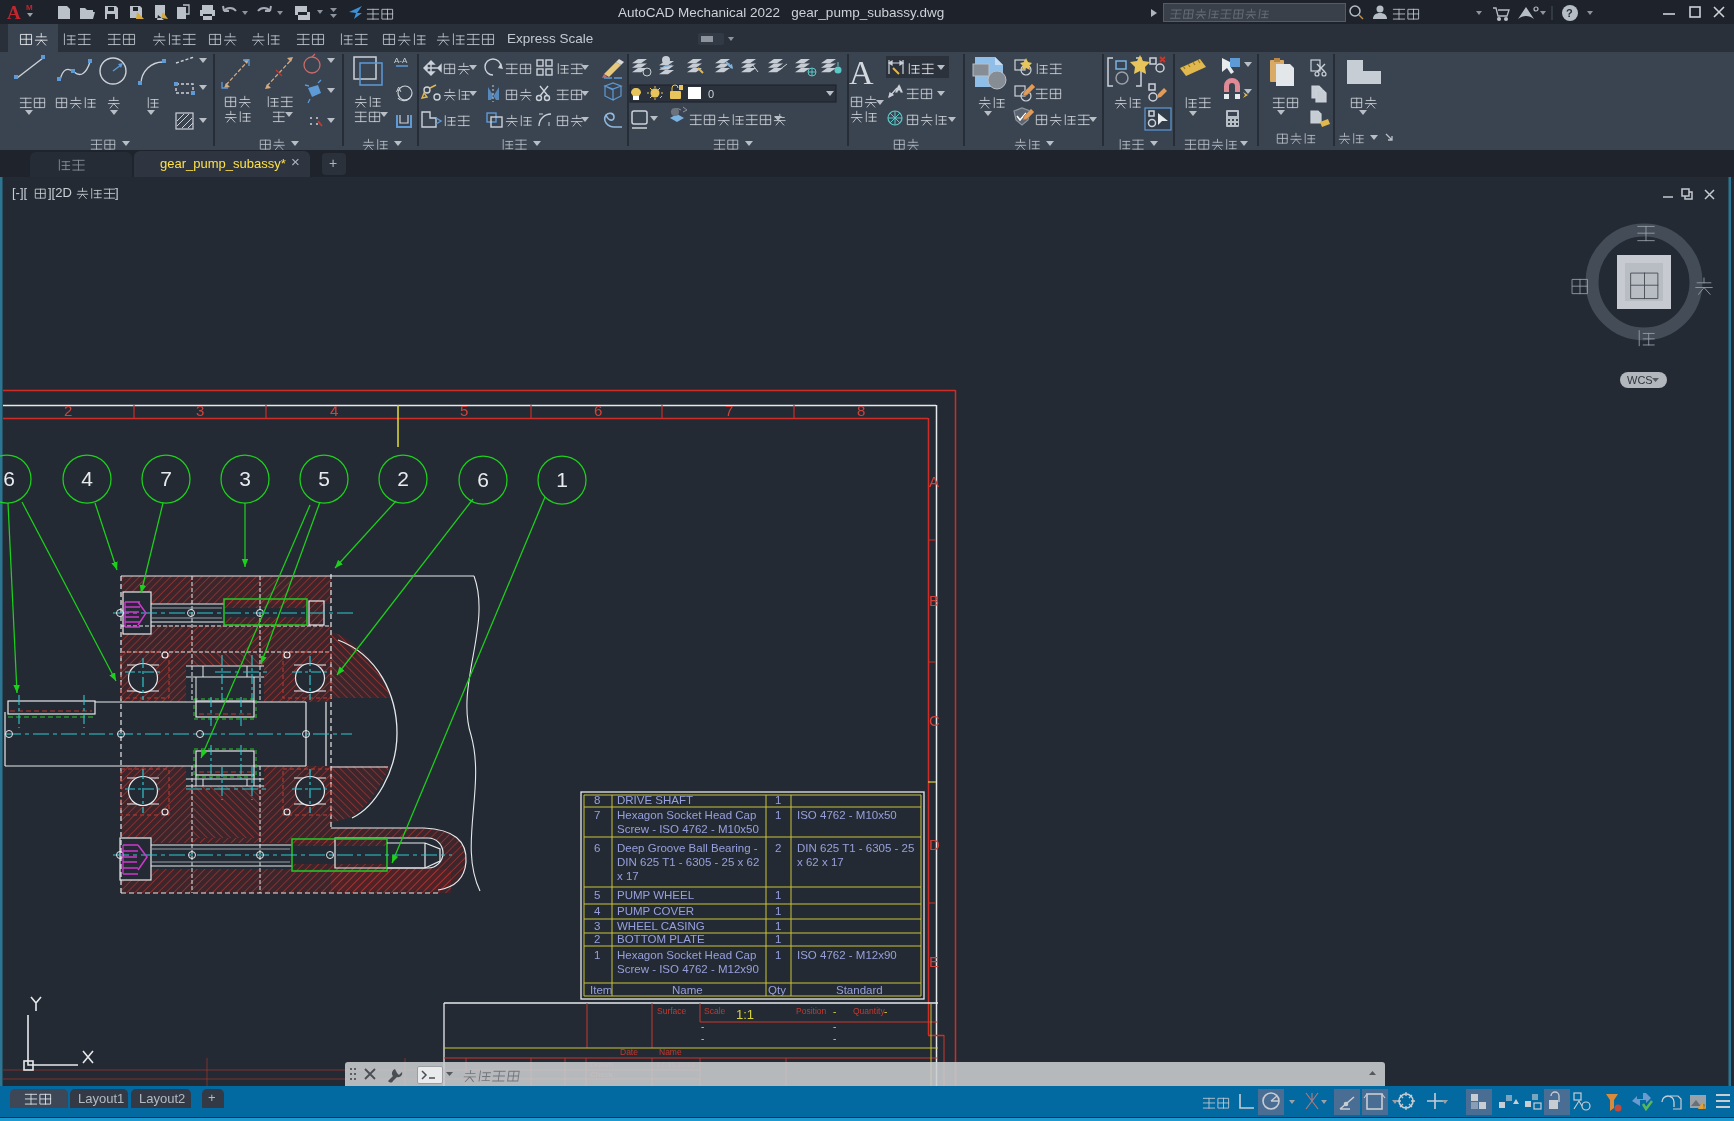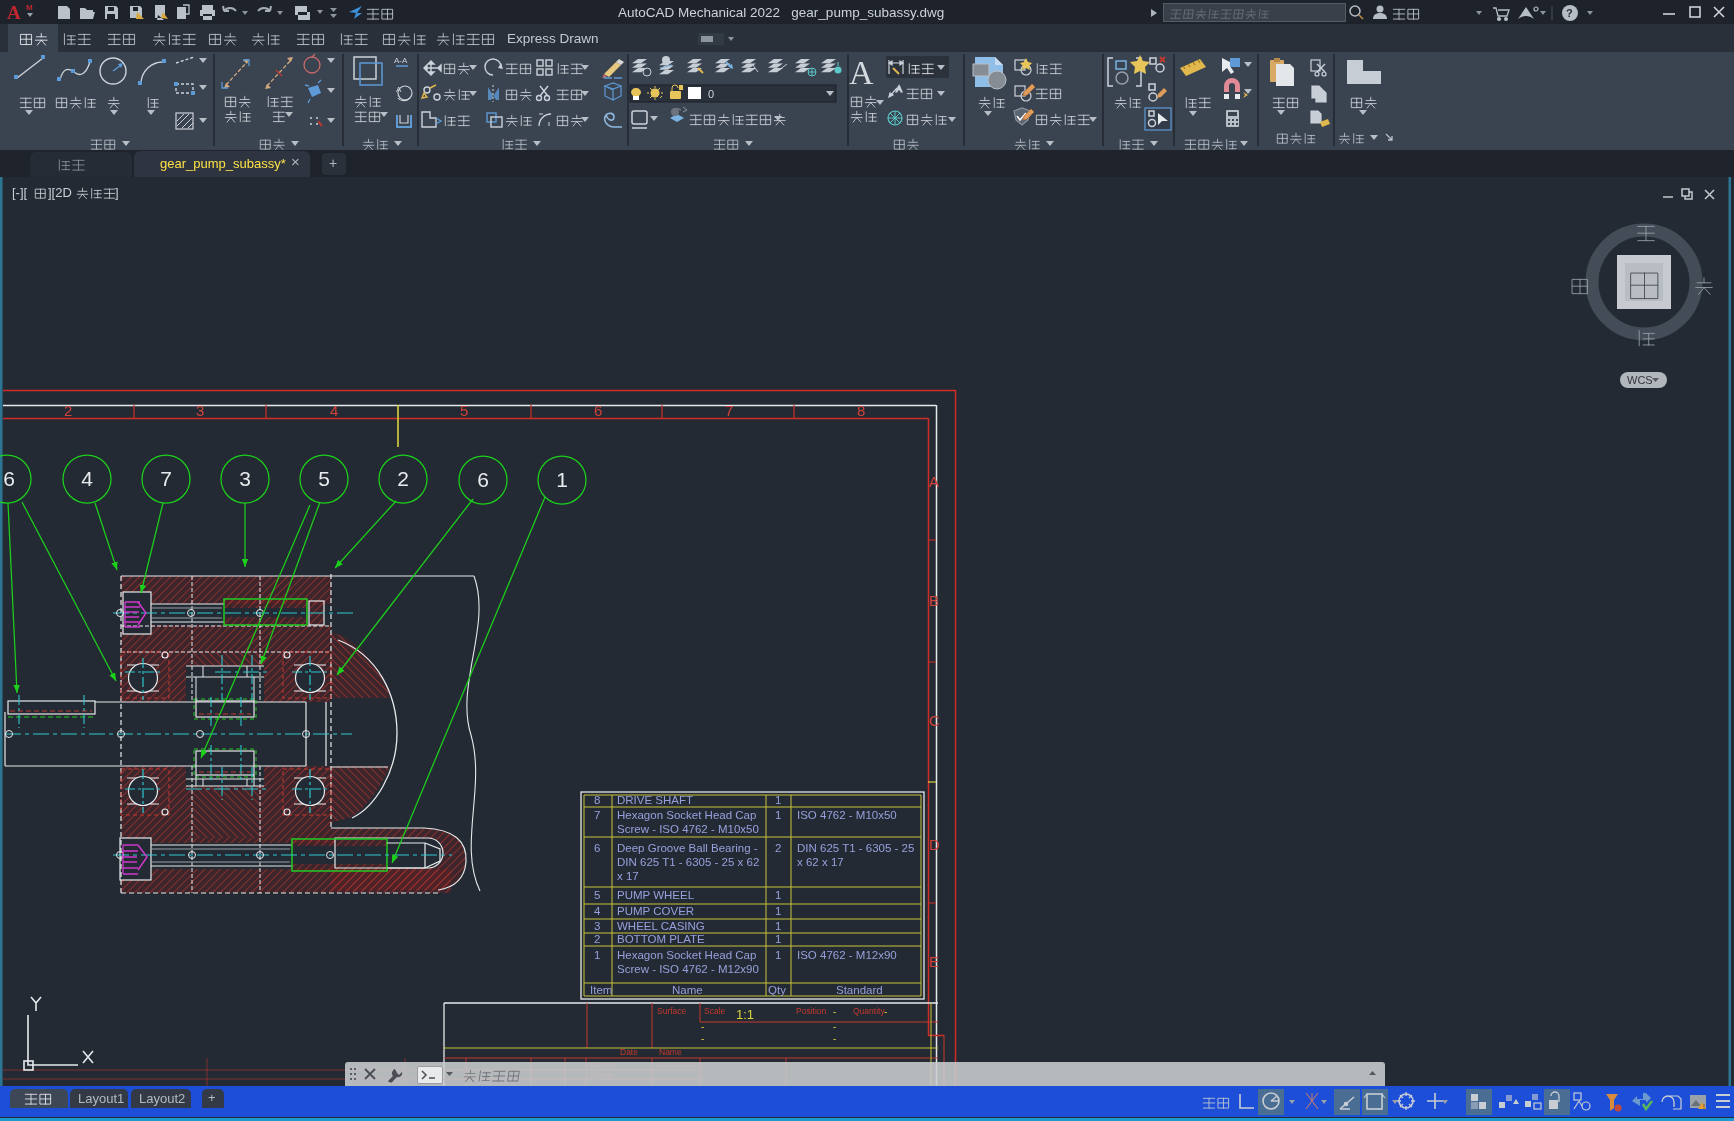--- a/index.html
+++ b/index.html
@@ -3,21 +3,21 @@
 *{margin:0;padding:0;box-sizing:border-box}
 html,body{width:1734px;height:1121px;overflow:hidden;background:#242a33}
 body{font-family:"Liberation Sans",sans-serif;position:relative}
 #w{position:absolute;left:0;top:0;width:1734px;height:1121px}
 .ab{position:absolute}
 #tbar{left:0;top:0;width:1734px;height:24px;background:#1d222b}
 #rtabs{left:0;top:24px;width:1734px;height:28px;background:#2a303a}
 #ribbon{left:0;top:52px;width:1734px;height:98px;background:#3a4350}
 #ftabs{left:0;top:150px;width:1734px;height:27px;background:#1f242c}
 #canvas{left:0;top:177px;width:1734px;height:909px;background:#242a33;overflow:hidden}
-#bbar{left:0;top:1086px;width:1734px;height:31px;background:#1d4ed8}
+#bbar{left:0;top:1086px;width:1734px;height:31px;background:#0369a1}
 #bline{left:0;top:1118px;width:1734px;height:3px;background:#1b9ad2}
 .t{position:absolute;white-space:nowrap}
 .dd{position:absolute;width:0;height:0;border-left:4px solid transparent;border-right:4px solid transparent;border-top:5px solid #b8bec6}
 </style></head><body>
 <div id="w">
 <div id="tbar" class="ab">
 <svg class="ab" style="left:0;top:0" width="420" height="24" viewBox="0 0 420 24">
 <g>
           <text x="7" y="19" font-size="19" font-weight="bold" fill="#c2262e" font-family="Liberation Serif">A</text>
 <text x="26" y="10" font-size="8" font-weight="bold" fill="#c2262e">M</text>
@@ -245,21 +245,21 @@
               <path d="M2 2V13M5 4H13M5 8H13M5 12.5H13M9 4V12.5" fill="none" stroke="rgb(195, 201, 209)" stroke-width="0.99" stroke-opacity=".9" stroke-linecap="square"></path>
             </g>
             <g transform="translate(30.5,1) scale(0.964)">
               <path d="M1 2.5H13M1 7.5H13M1 13H13M7 2.5V13" fill="none" stroke="rgb(195, 201, 209)" stroke-width="0.99" stroke-opacity=".9" stroke-linecap="square"></path>
             </g>
             <g transform="translate(45.5,1) scale(0.964)">
               <path d="M1.5 2.5H12.5V13H1.5ZM1.5 7.5H12.5M7 2.5V13" fill="none" stroke="rgb(195, 201, 209)" stroke-width="0.99" stroke-opacity=".9" stroke-linecap="square"></path>
             </g>
           </svg>
         </b>
-<span class="t" style="left:507px;top:31px;font-size:13.5px;color:#c3c9d1">Express Drawn</span>
+<span class="t" style="left:507px;top:31px;font-size:13.5px;color:#c3c9d1">Express Scale</span>
 <svg class="ab" style="left:698px;top:33px" width="40" height="14">
           <rect x="0" y="0" width="26" height="12" rx="2" fill="#323a46"></rect>
           <rect x="3" y="3" width="12" height="6" fill="#8d949d"></rect>
           <path d="M30 4l3 4 3-4z" fill="#8d949d"></path>
         </svg>
 </div>
     </div>
 <div id="ribbon" class="ab">
       <div class="ab" style="left:0;top:-52px;width:1734px;height:1121px">
 <svg class="ab" style="left:0;top:52px" width="1734" height="98" viewBox="0 52 1734 98">

